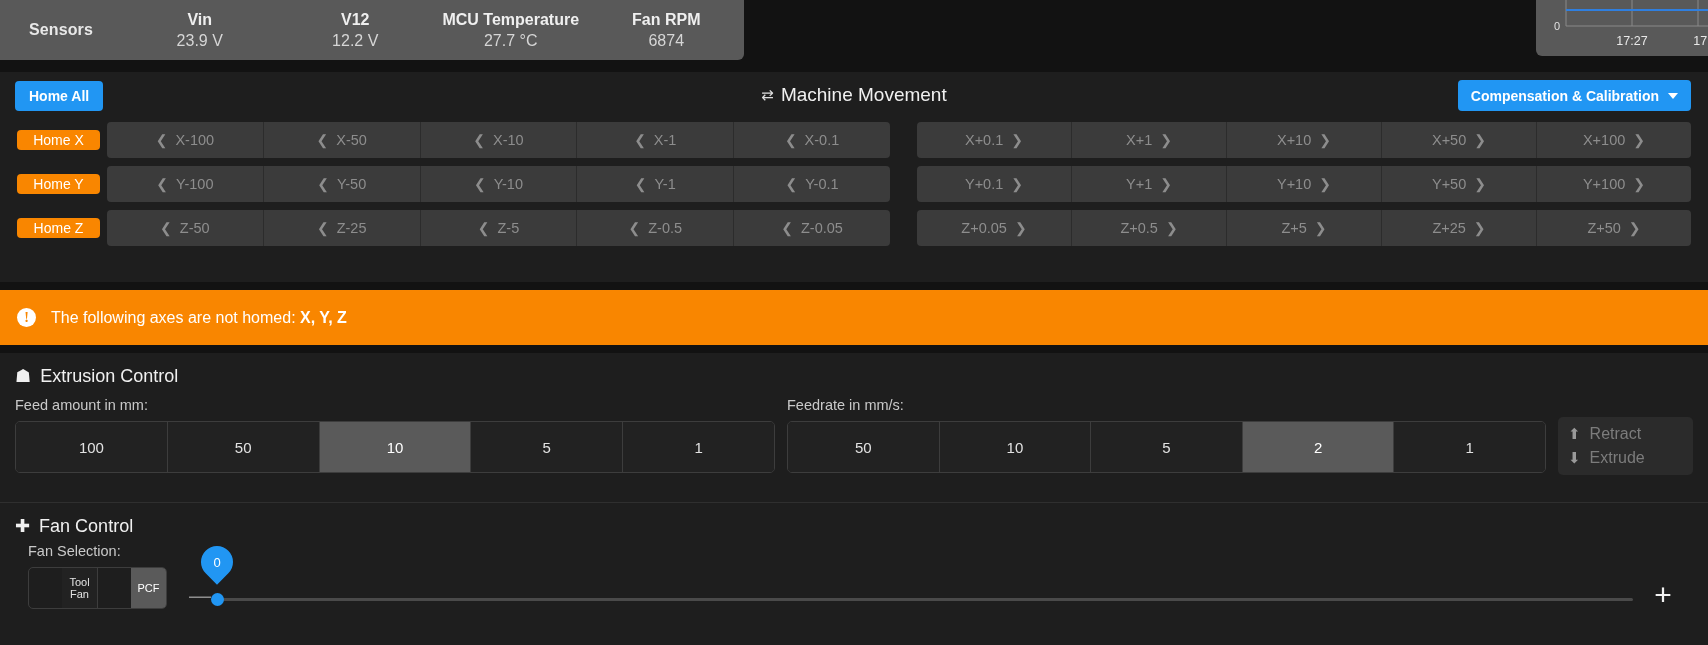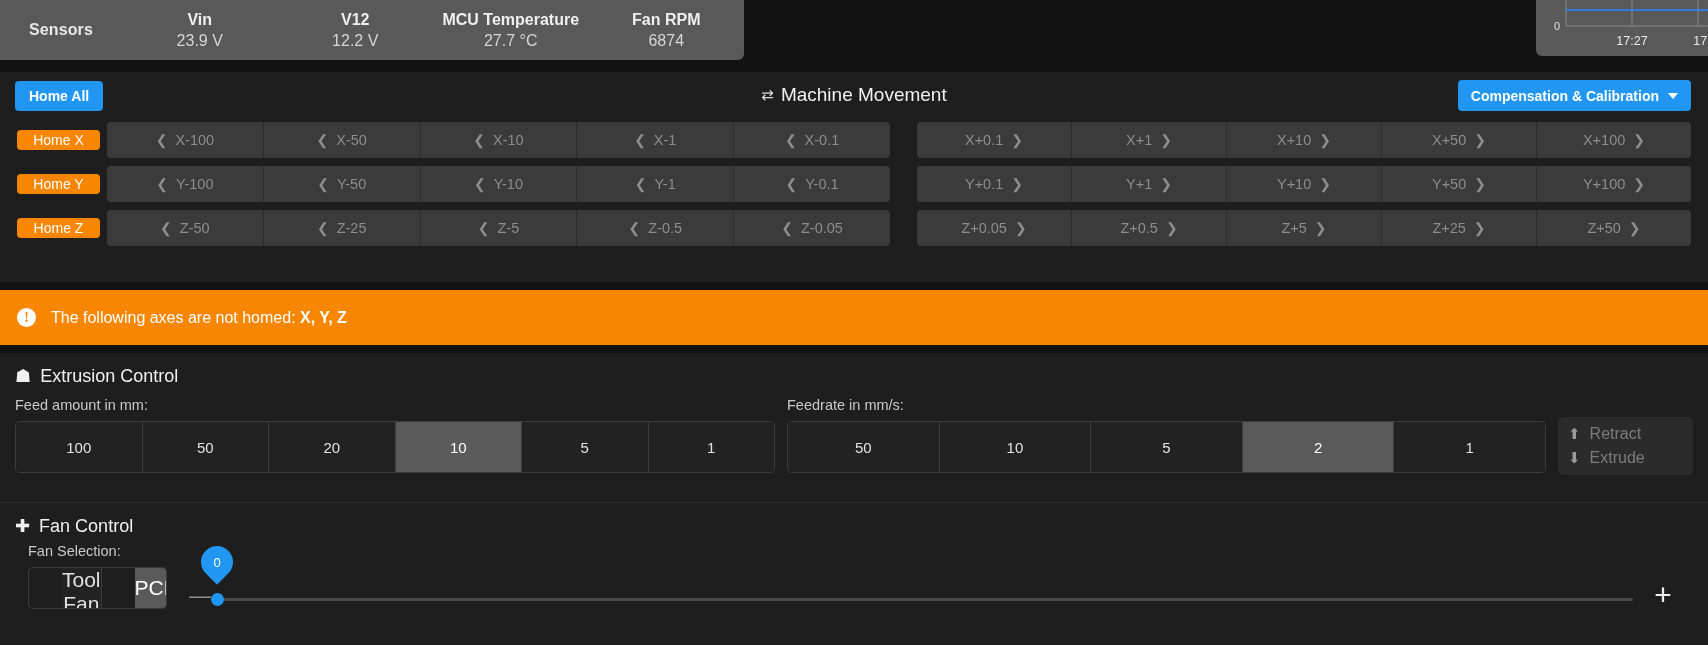--- a/index.html
+++ b/index.html
@@ -163,21 +163,21 @@
   .act-btn .arr { font-size: 15px; color: #9a9a9a; }
 
   
   .fan-panel { top: 503px; height: 142px; }
   .fan-body { display: flex; align-items: flex-start; padding: 6px 15px 0 28px; }
   .fan-left { flex: 0 0 155px; }
   .fan-seg {
     display: flex; height: 42px; width: 139px;
     border: 1px solid #3d3d3d; border-radius: 5px; overflow: hidden;
   }
-  .fan-seg .seg-btn { font-size: 21px; margin-left: 33px; }
+  .fan-seg .seg-btn { font-size: 11px; margin-left: 33px; }
   .slider-wrap {
     flex: 1; position: relative; height: 80px;
     display: flex; align-items: center; padding-top: 18px;
   }
   .minus-ico {
     flex: 0 0 34px; display: flex; align-items: center; justify-content: center;
     color: #8e8e8e; font-size: 22px; margin-top: 8px; cursor: pointer;
   }
   .track-area { flex: 1; position: relative; height: 44px; }
   .track {
@@ -412,21 +412,20 @@
     <div class="section-title">
       <span>☗</span>
       <span>Extrusion Control</span>
     </div>
     <div class="ex-body">
       <div class="ex-col">
         <div class="field-label">Feed amount in mm:</div>
         <div class="seg-group">
           <button class="seg-btn">100</button>
           <button class="seg-btn">50</button>
-          <button class="seg-btn">20</button>
           <button class="seg-btn active">10</button>
           <button class="seg-btn">5</button>
           <button class="seg-btn">1</button>
         </div>
       </div>
       <div class="ex-col2">
         <div class="field-label">Feedrate in mm/s:</div>
         <div class="seg-group">
           <button class="seg-btn">50</button>
           <button class="seg-btn">10</button>

